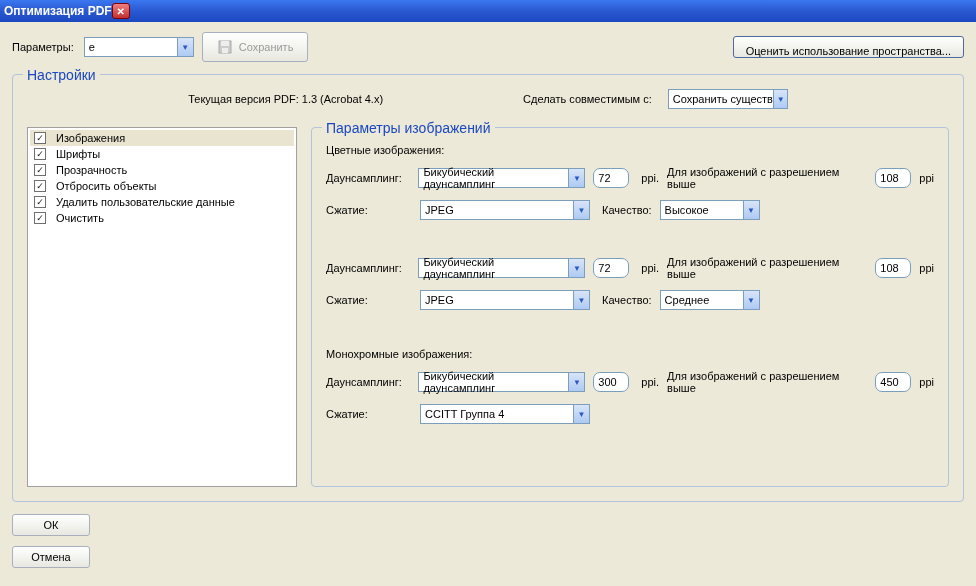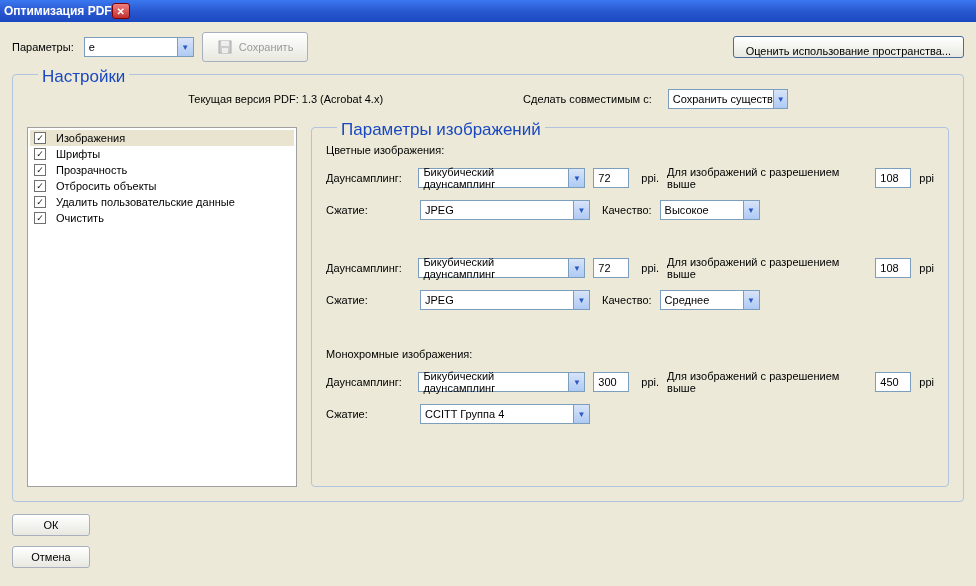--- a/index.html
+++ b/index.html
@@ -80,25 +80,25 @@
 }
 .icon { width: 16px; height: 16px; display: inline-block; }
 .fieldset {
   border: 1px solid #b0c4de;
   border-radius: 4px;
   padding: 10px 14px 14px 14px;
   position: relative;
 }
 .fieldset-legend {
   position: absolute;
-  top: -8px; left: 25px;
+  top: -8px; left: 10px;
   background: #ece9d8;
   padding: 0 4px;
   color: #1a48c0;
-  font-size: 17px;
+  font-size: 14px;
 }
 .version-row {
   display: flex;
   align-items: center;
   justify-content: center;
   gap: 140px;
   margin: 4px 0 18px 0;
 }
 .version-row .pair { display: flex; align-items: center; gap: 16px; }
 .main-area {
@@ -145,21 +145,21 @@
 .row .lbl-left { width: 86px; }
 .row .lbl-mid { margin-left: 4px; }
 .txt-input {
   background: #fff;
   border: 1px solid #7b9ebd;
   height: 20px;
   padding: 0 4px;
   font-size: 11px;
   font-family: inherit;
 }
-.txt-input.sm { width: 36px; }
+.txt-input.sm { width: 36px; border-radius: 7px; }
 .section-gap { height: 26px; }
 .footer {
   display: flex;
   justify-content: flex-end;
   gap: 10px;
   margin-top: 12px;
   flex-direction: column;
 }
 .flex-spacer { flex: 1; }
 </style>

